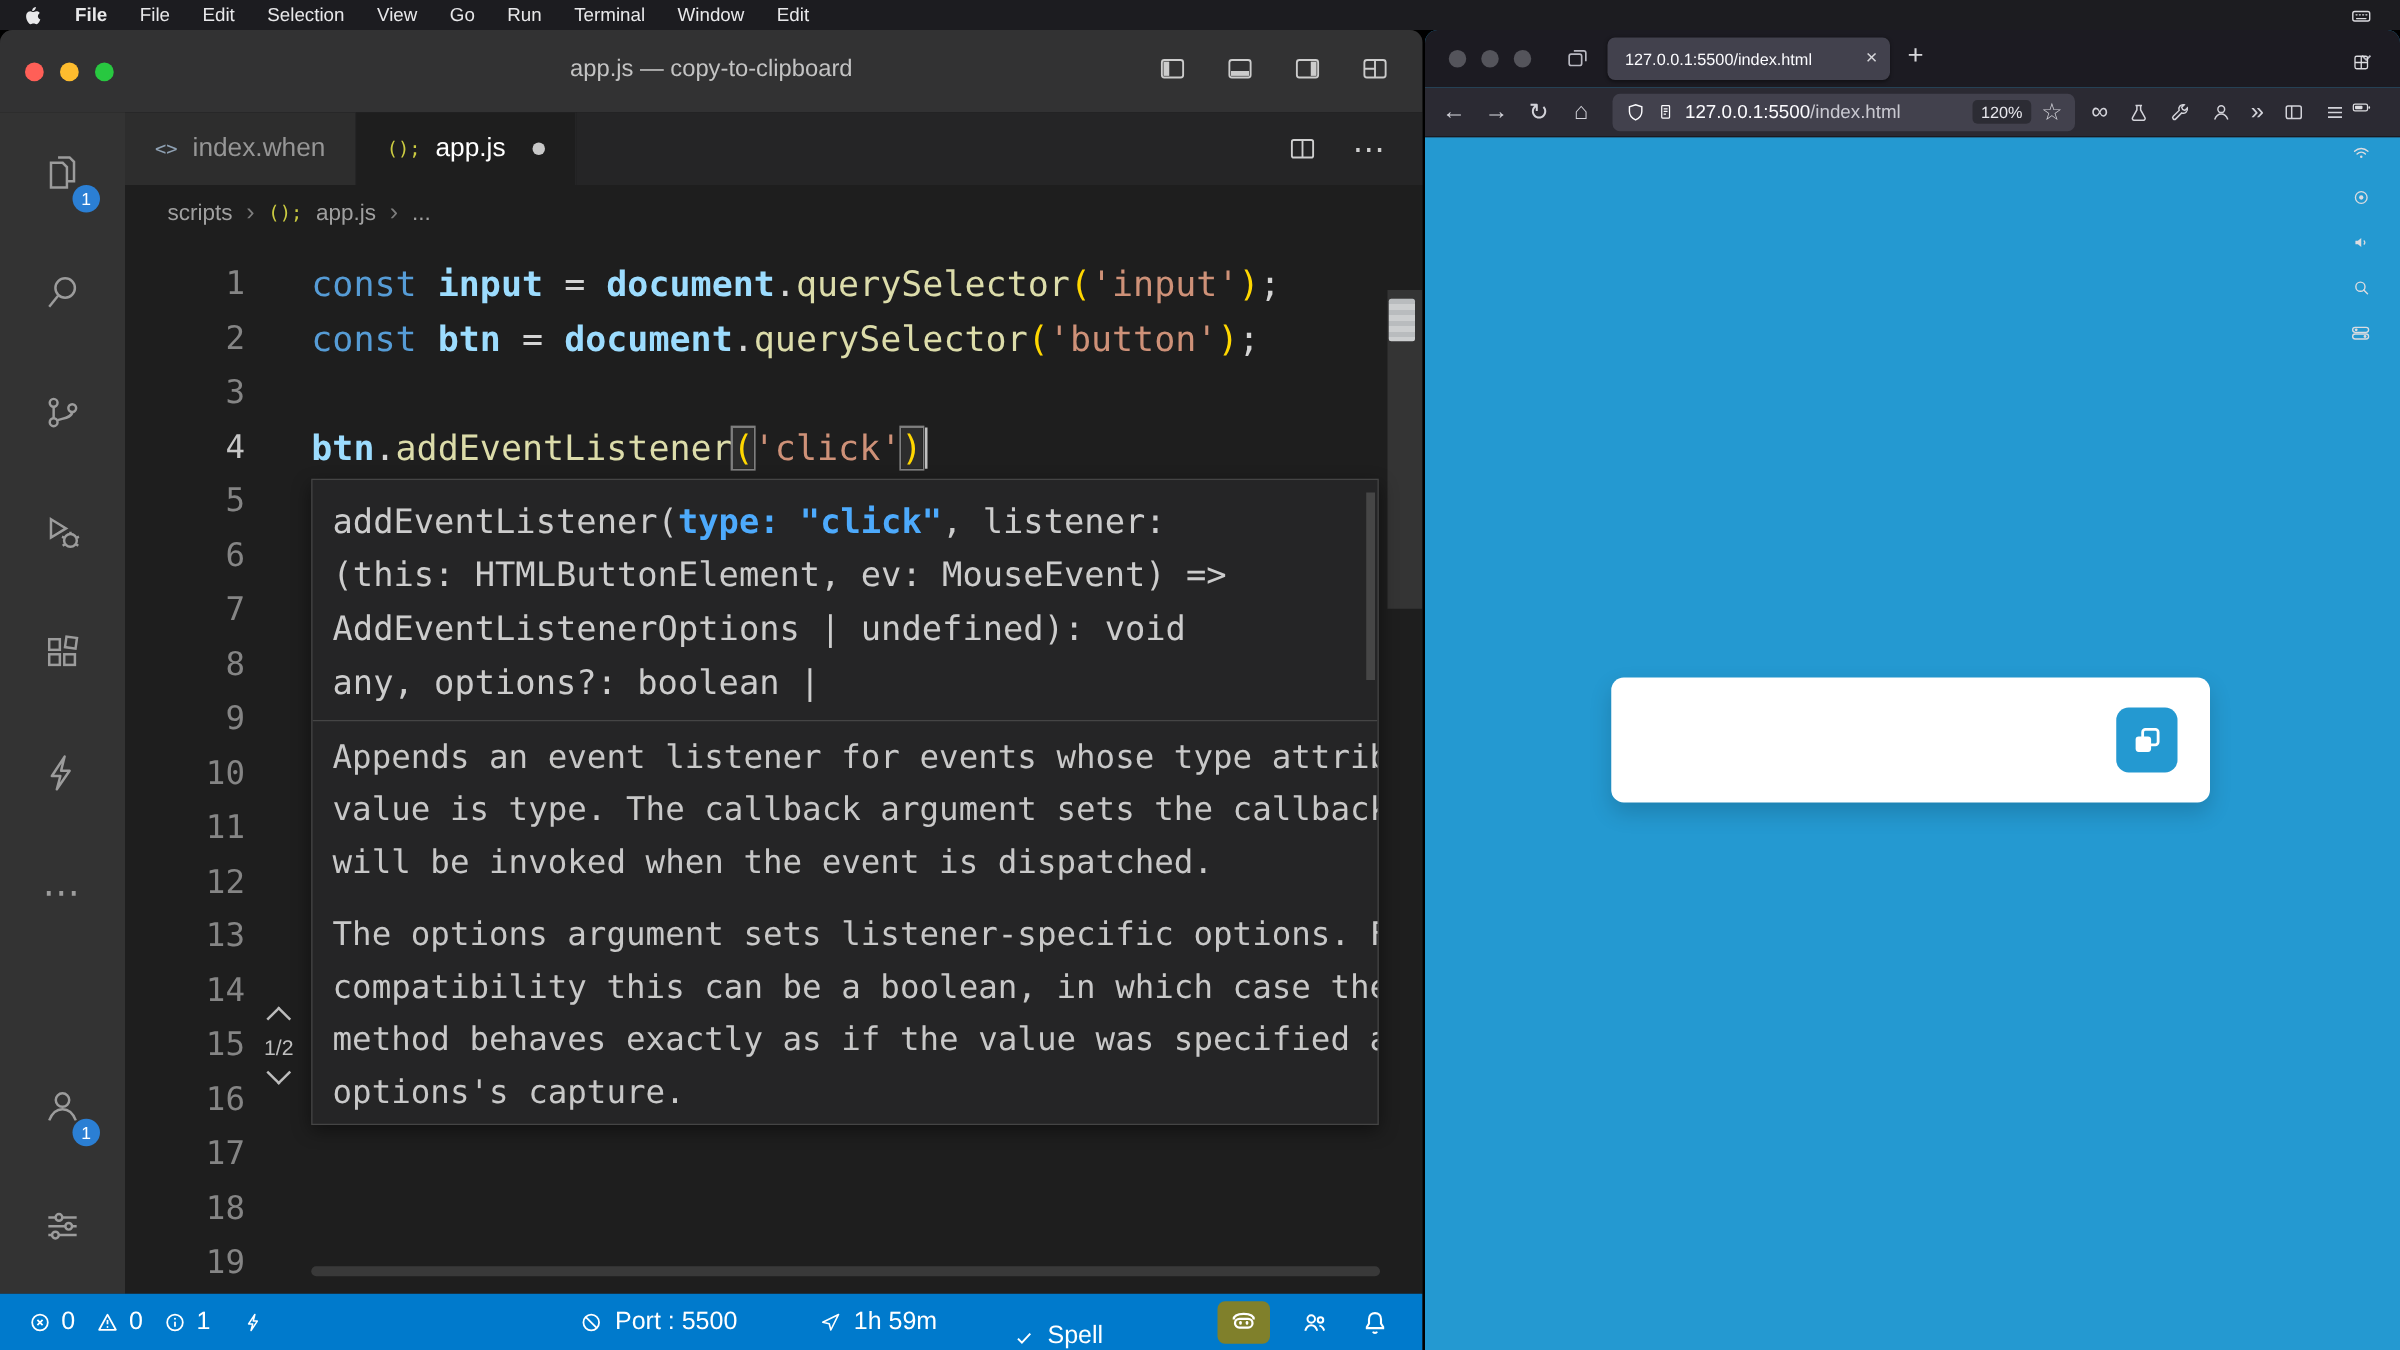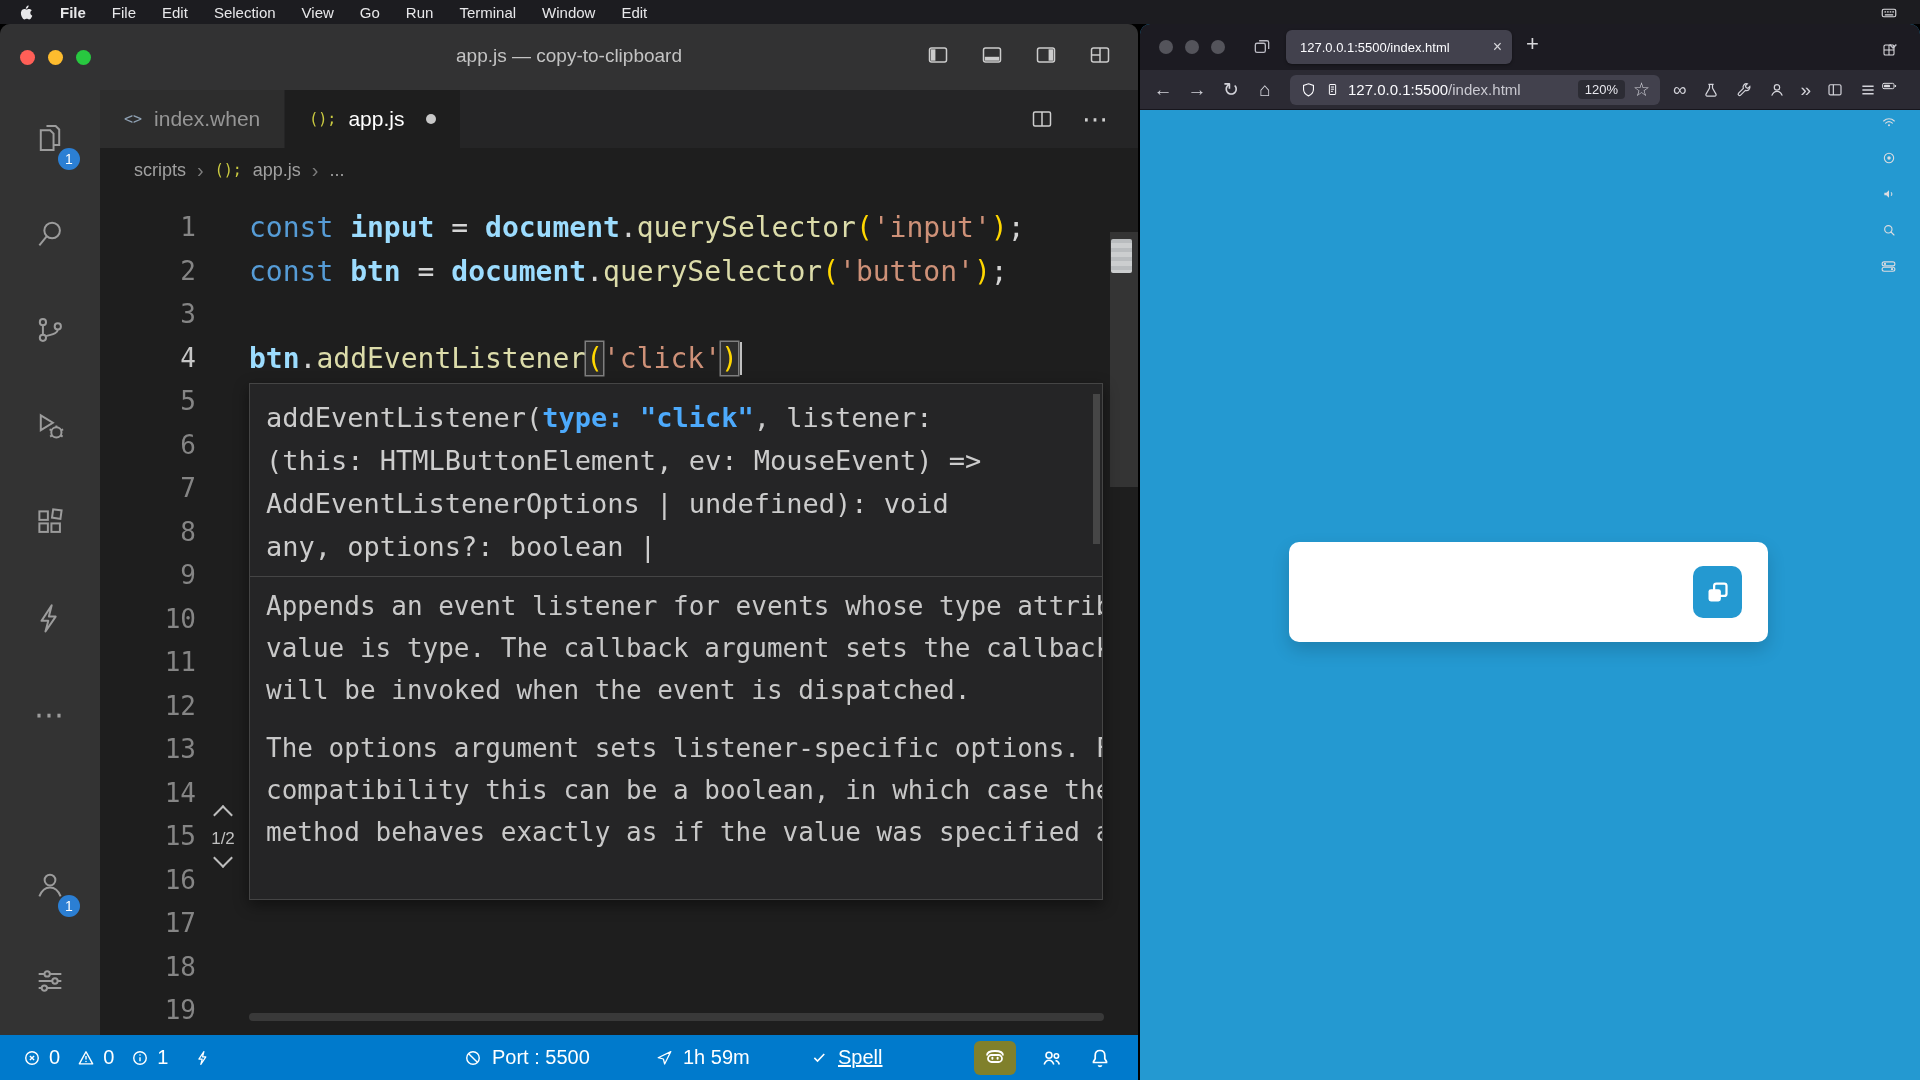--- a/index.html
+++ b/index.html
@@ -71,21 +71,21 @@
   .overload{position:absolute;left:100px;top:616px;width:46px;text-align:center;color:#c0c0c0;z-index:6;font-size:17px;font-family:"Liberation Sans",sans-serif;}
   .chev{display:inline-block;width:12px;height:12px;border-left:2px solid #bdbdbd;border-bottom:2px solid #bdbdbd;}
   .chev-up{transform:rotate(135deg);margin-bottom:2px;}
   .chev-down{transform:rotate(-45deg);margin-top:2px;}
 
   .statusbar{position:absolute;left:0;right:0;bottom:0;height:45px;background:#007acc;color:#fff;font-size:20px;z-index:10;}
   .sb-left{position:absolute;left:22px;top:0;height:45px;display:flex;align-items:center;gap:16px;}
   .sb-item{display:flex;align-items:center;gap:7px;}
   .sb-port{position:absolute;left:463px;top:0;height:45px;display:flex;align-items:center;gap:9px;}
   .sb-time{position:absolute;left:655px;top:0;height:45px;display:flex;align-items:center;gap:9px;}
-  .sb-spell{position:absolute;left:810px;top:0;height:45px;display:flex;align-items:center;gap:9px;text-decoration:underline;}
+  .sb-spell{position:absolute;left:810px;top:0;height:45px;display:flex;align-items:flex-end;gap:9px;}
   .sb-right{position:absolute;right:26px;top:0;height:45px;display:flex;align-items:center;gap:24px;}
   .copilot-wrap{background:#80802b;border-radius:6px;width:42px;height:34px;display:flex;align-items:center;justify-content:center;}
 
   
   .firefox{position:absolute;top:24px;left:1140px;right:0;bottom:0;background:#2499d1;border-radius:10px 10px 0 0;overflow:hidden;}
   .fx-tabbar{position:absolute;top:0;left:0;right:0;height:46px;background:#1c1b22;}
   .fx-lights{position:absolute;left:19px;top:16px;display:flex;gap:12px;}
   .fx-light{width:14px;height:14px;border-radius:50%;background:#54545b;}
   .fx-view{position:absolute;left:112px;top:13px;color:#b9b9c2;}
   .fx-tab{position:absolute;left:146px;top:6px;width:226px;height:34px;background:#42414d;border-radius:6px;display:flex;align-items:center;padding:0 10px 0 14px;box-sizing:border-box;color:#fbfbfe;font-size:13px;box-shadow:0 1px 3px rgba(0,0,0,.4);}
@@ -416,20 +416,21 @@
             <div class="docs">
                 <div class="doc-p">
                   <div>Appends an event listener for events whose type attribute</div>
                   <div>value is type. The callback argument sets the callback that</div>
                   <div>will be invoked when the event is dispatched.</div>
                 </div>
                 <div class="doc-p">
                   <div>The options argument sets listener-specific options. For</div>
                   <div>compatibility this can be a boolean, in which case the</div>
                   <div>method behaves exactly as if the value was specified as</div>
+                  <div>options's capture.</div>
                 </div>
               </div>
           </div>
 
           <div class="overload">
             <div><span class="chev chev-up"></span></div>
             <div>1/2</div>
             <div><span class="chev chev-down"></span></div>
           </div>
         </div>

